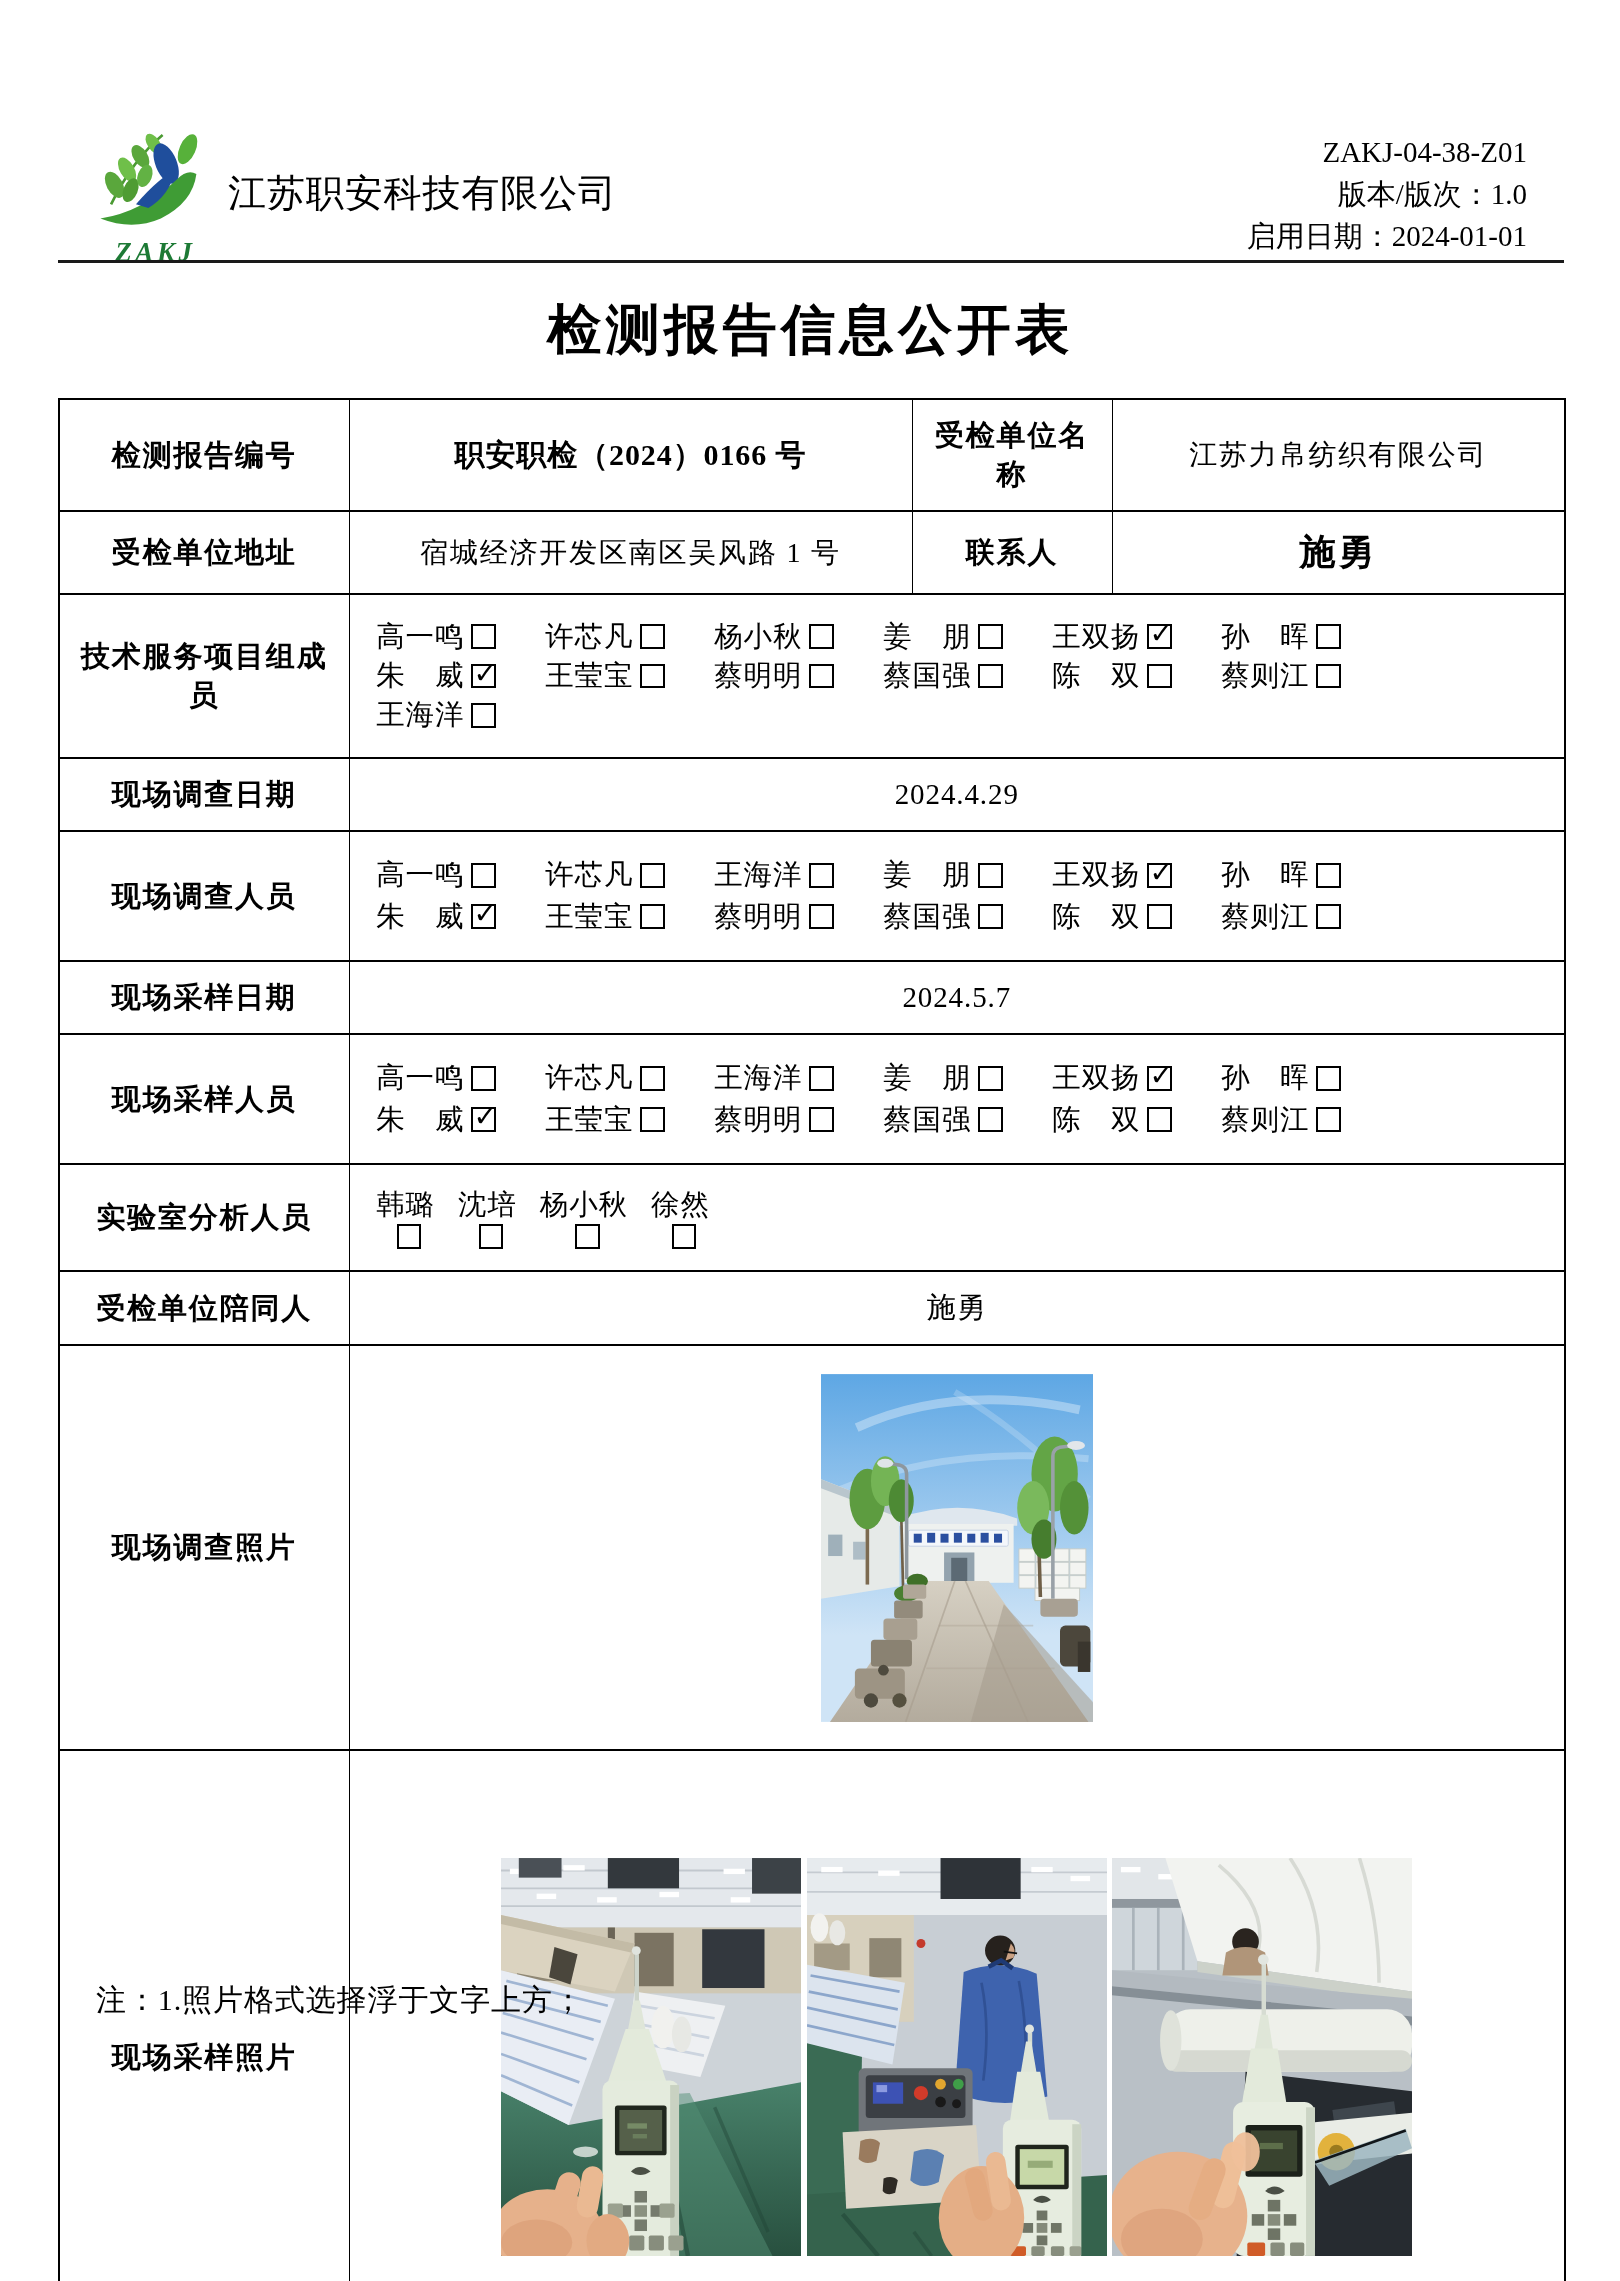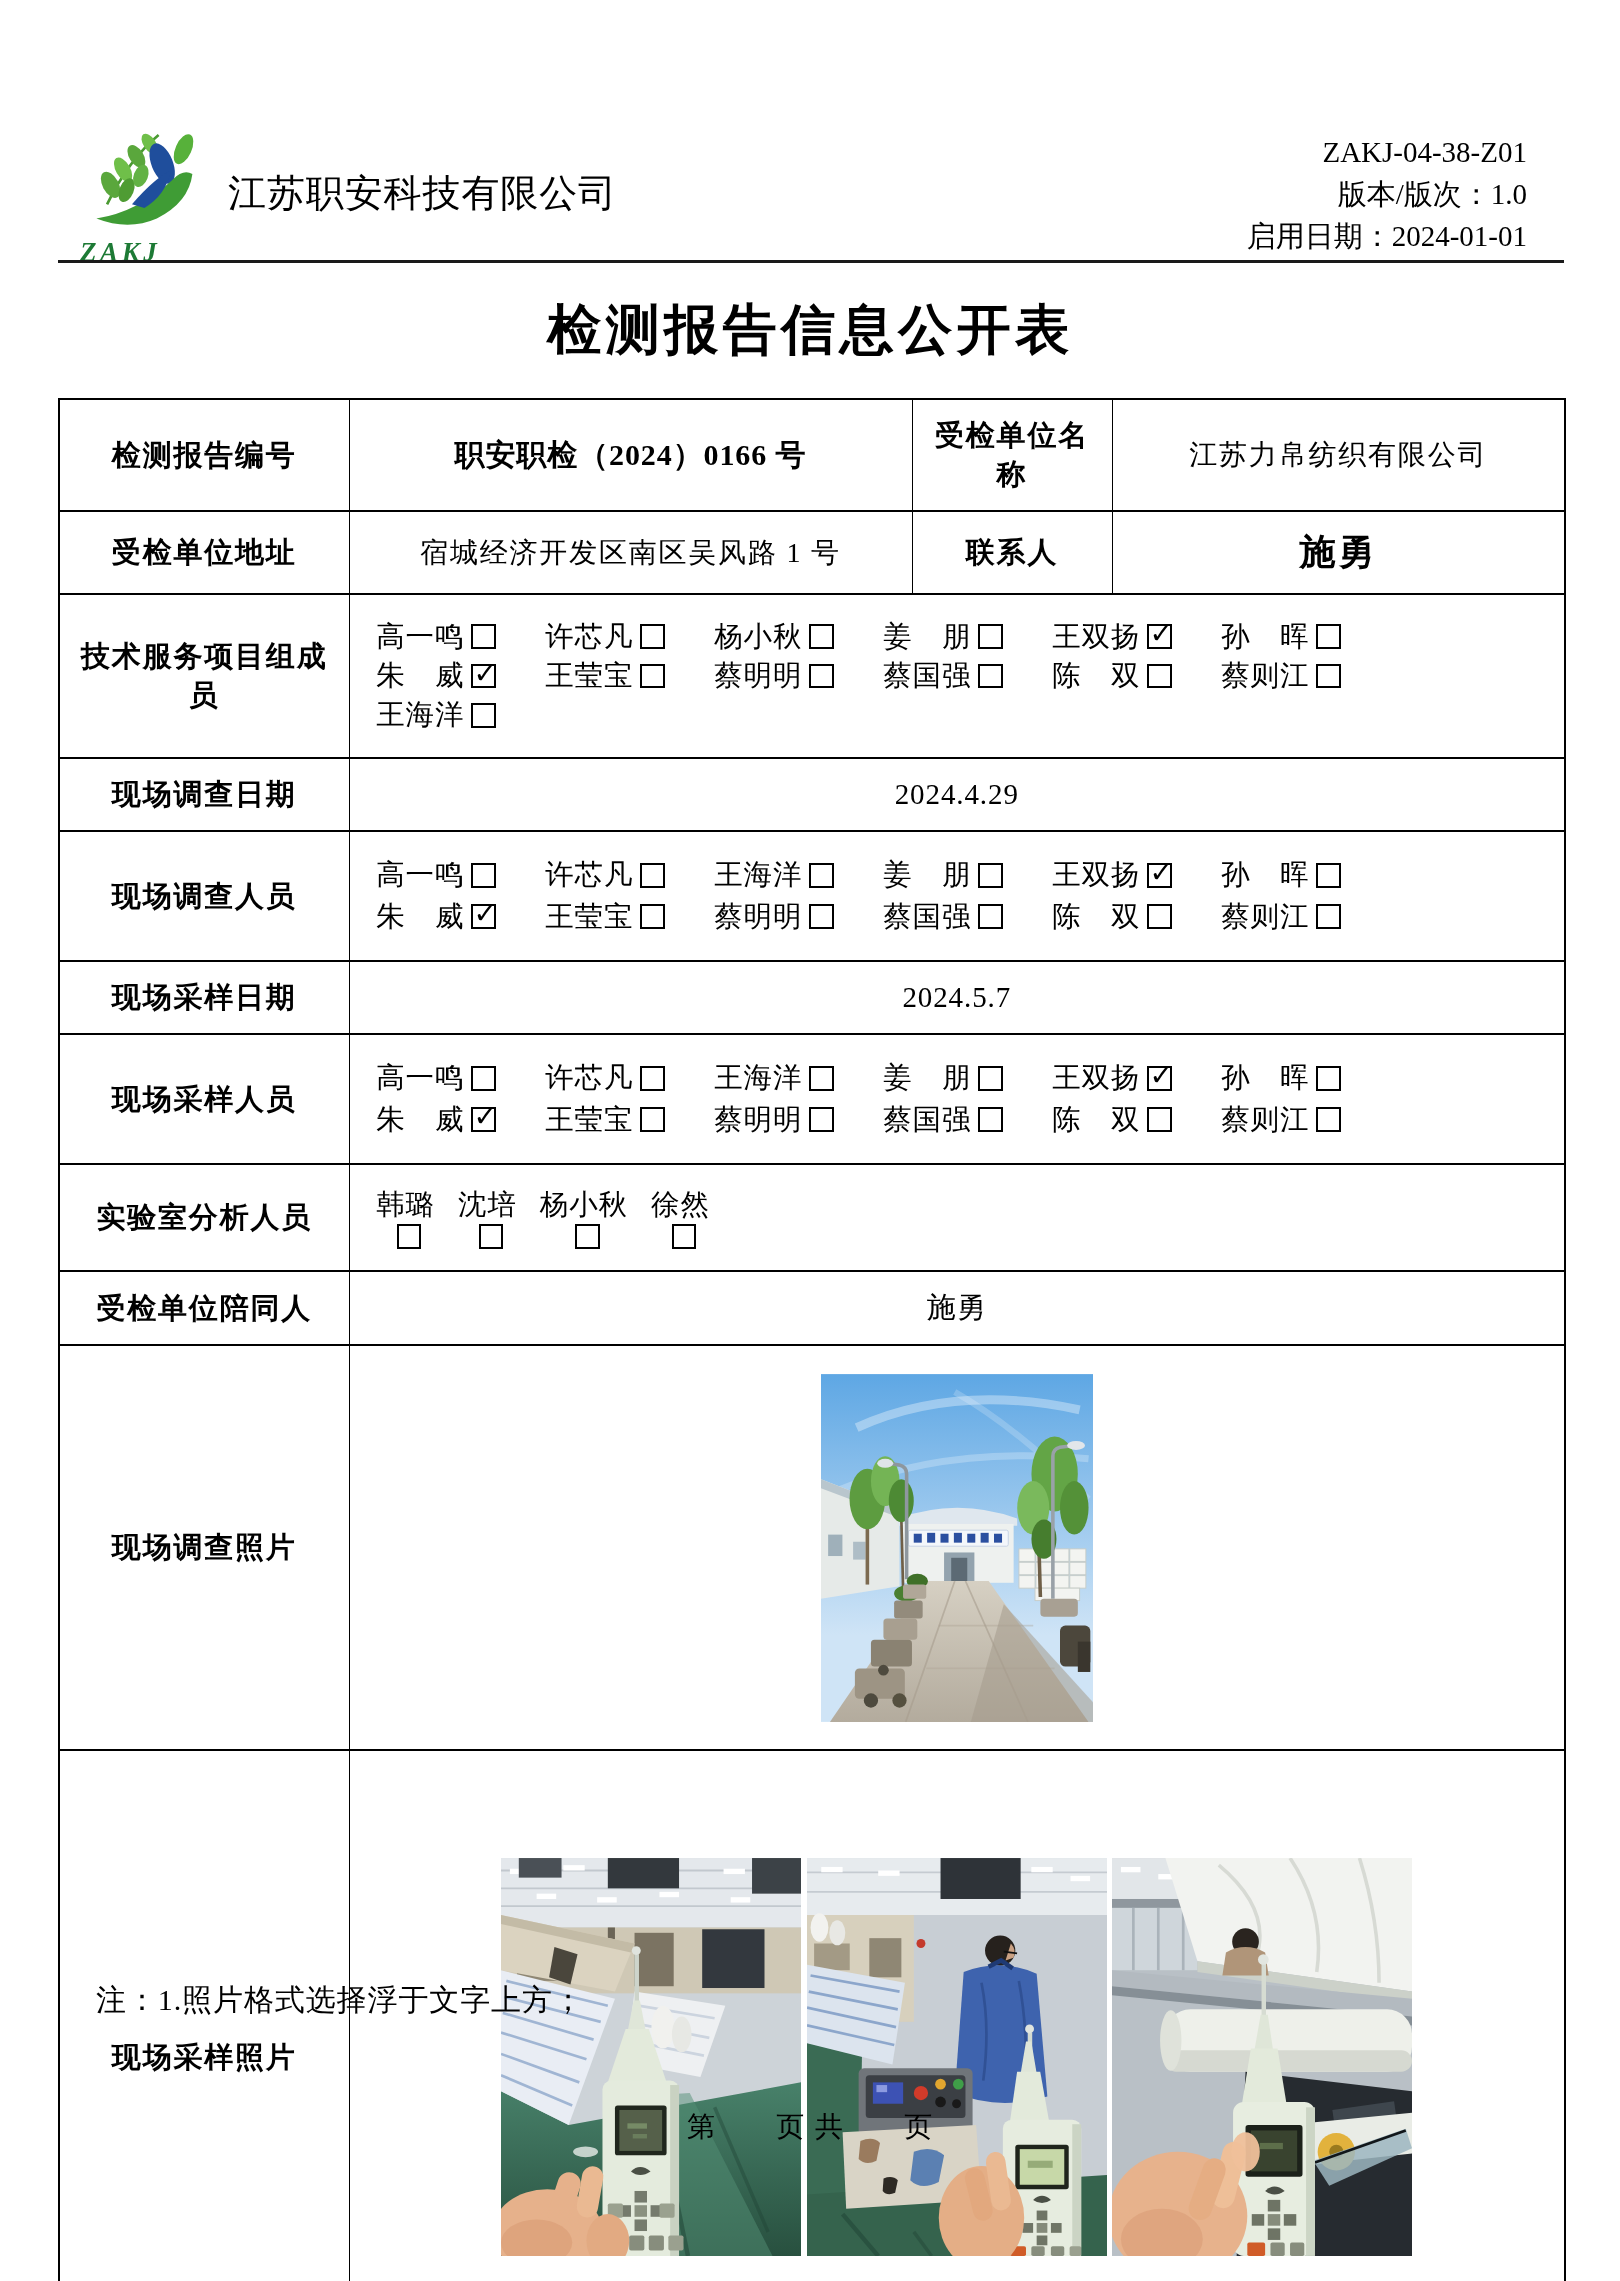--- a/index.html
+++ b/index.html
@@ -2,21 +2,21 @@
 <html style="font-size:14.3px"><head>
 <meta charset="utf-8">
 <style>
   html,body{margin:0;padding:0;}
   body{
     width:1621px;height:2281px;position:relative;background:#ffffff;
     font-family:"Liberation Serif","DejaVu Serif",serif;color:#000;
   }
   .page{position:absolute;inset:0;}
   
-  .header-logo{position:absolute;left:80px;top:119px;width:151px;text-align:left;}
+  .header-logo{position:absolute;left:80px;top:119px;width:151px;text-align:center;}
   .logo-zakj{display:block;color:#1d7a35;font-style:italic;font-weight:bold;
     font-size:27px;letter-spacing:3.6px;margin-top:1.8px;}
   .company-name{position:absolute;left:228px;top:168px;font-size:38px;letter-spacing:0.9px;}
   .doc-info{position:absolute;right:94px;top:98px;text-align:right;font-size:29px;line-height:42px;margin-top:33px;}
   .header-rule{position:absolute;left:58px;top:260px;width:1506px;height:2.7px;background:#1a1a1a;}
   .page-title{position:absolute;left:0;top:294px;width:100%;text-align:center;
     font-size:54px;font-weight:bold;letter-spacing:4.5px;}
   
   table.main{position:absolute;left:58px;top:398px;width:1506px;border-collapse:collapse;
     table-layout:fixed;border:2.7px solid #000;}
@@ -657,15 +657,14 @@
             </svg>
           </span>
 
         </div>
       </td>
     </tr>
   </tbody>
     </table>
 
   <div class="note-line">注：1.照片格式选择浮于文字上方；</div>
-  <div class="page-footer">第　　页 共　　页</div>
 </div>
 
 
 </body></html>

